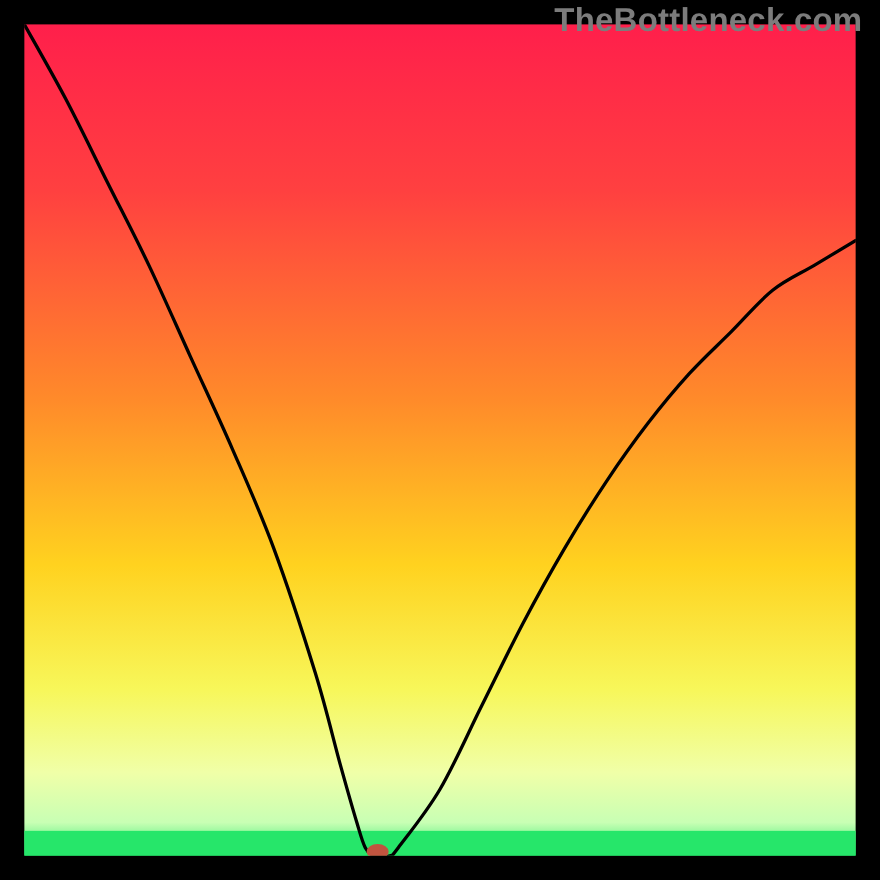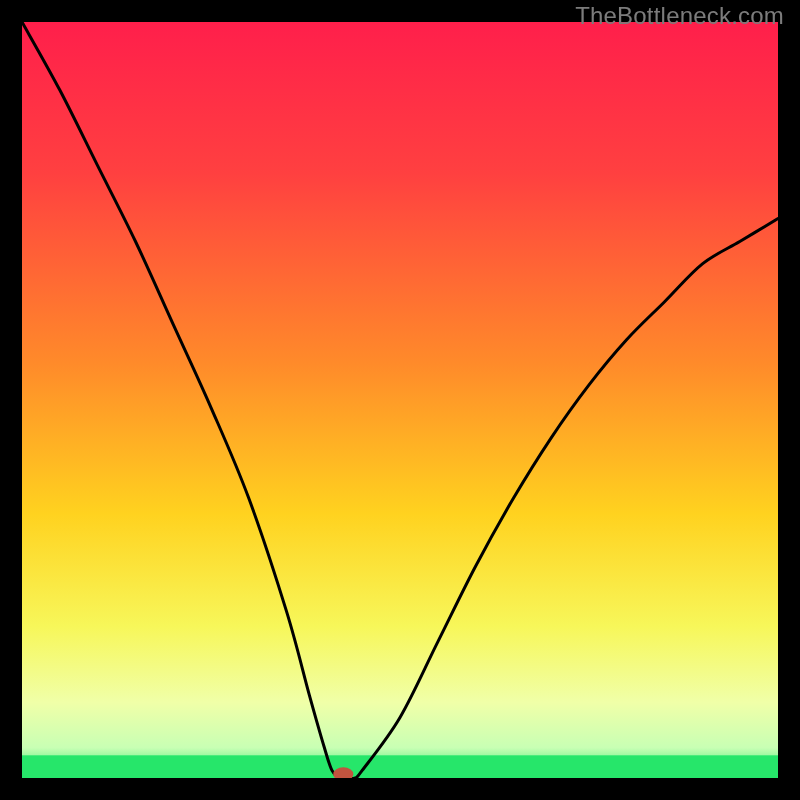--- a/index.html
+++ b/index.html
@@ -24,22 +24,22 @@
     left: 0;
     top: 0;
     width: 756px;
     height: 756px;
   }
   .watermark {
     position: absolute;
     top: 2px;
     right: 16px;
     color: #7c7c7c;
-    font-size: 24px;
-    font-weight: 400;
+    font-size: 30px;
+    font-weight: 700;
     letter-spacing: 0.2px;
     font-family: Arial, Helvetica, sans-serif;
   }
 </style>
 </head>
 <body>
 
 <div class="frame">
   <svg class="plot" viewBox="0 0 756 756" preserveAspectRatio="none">
     <defs>

